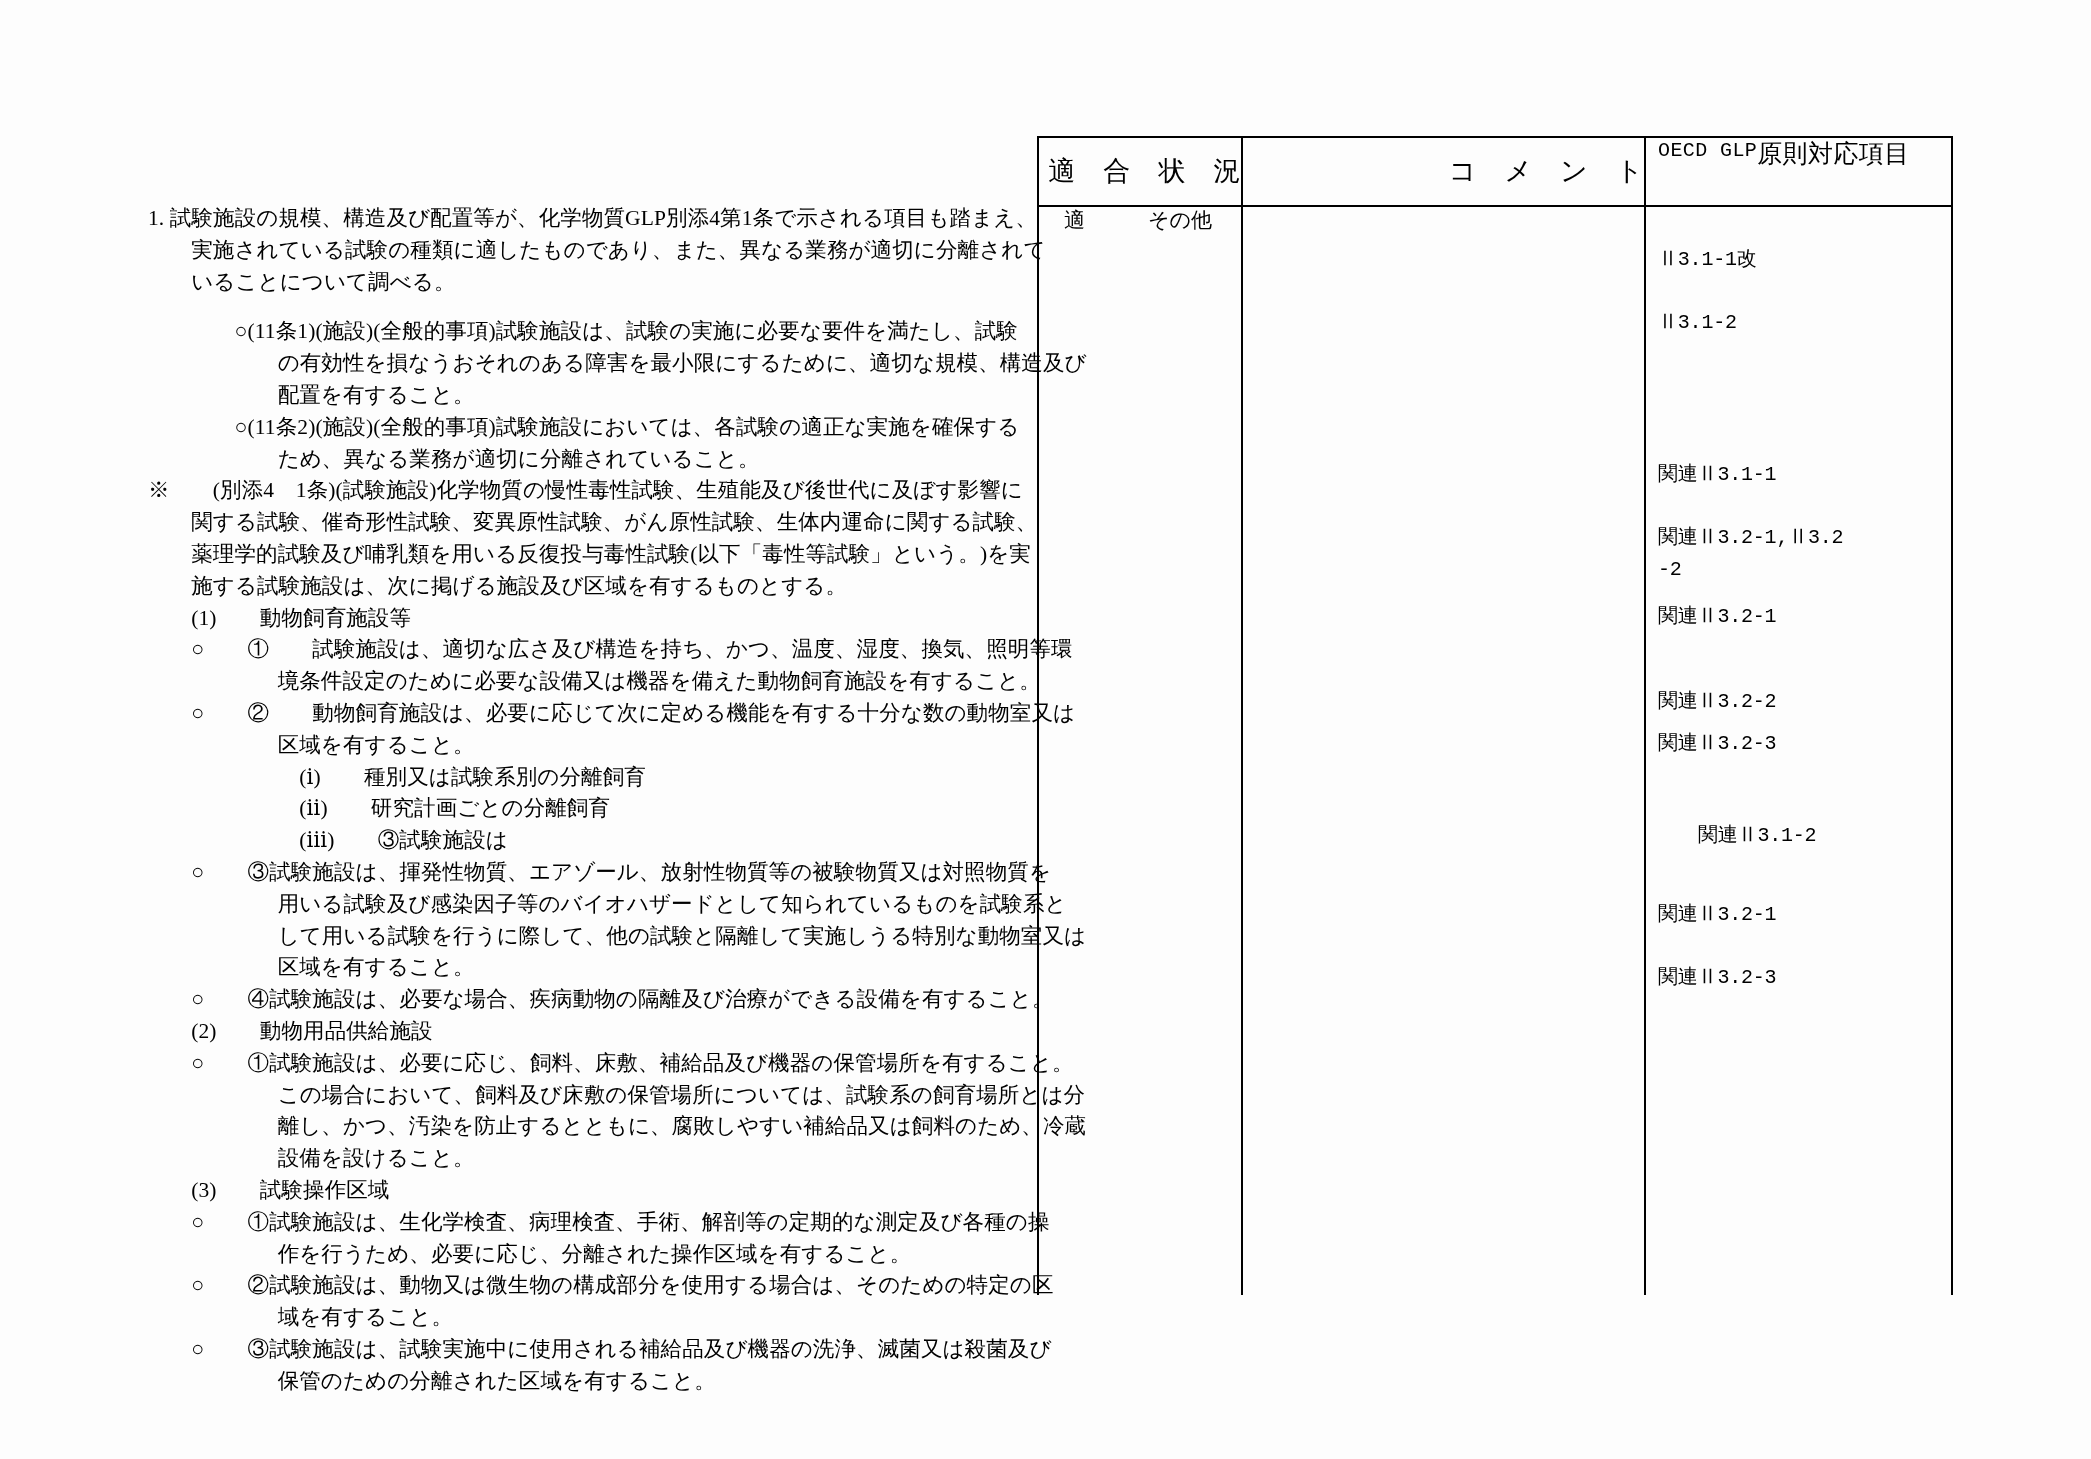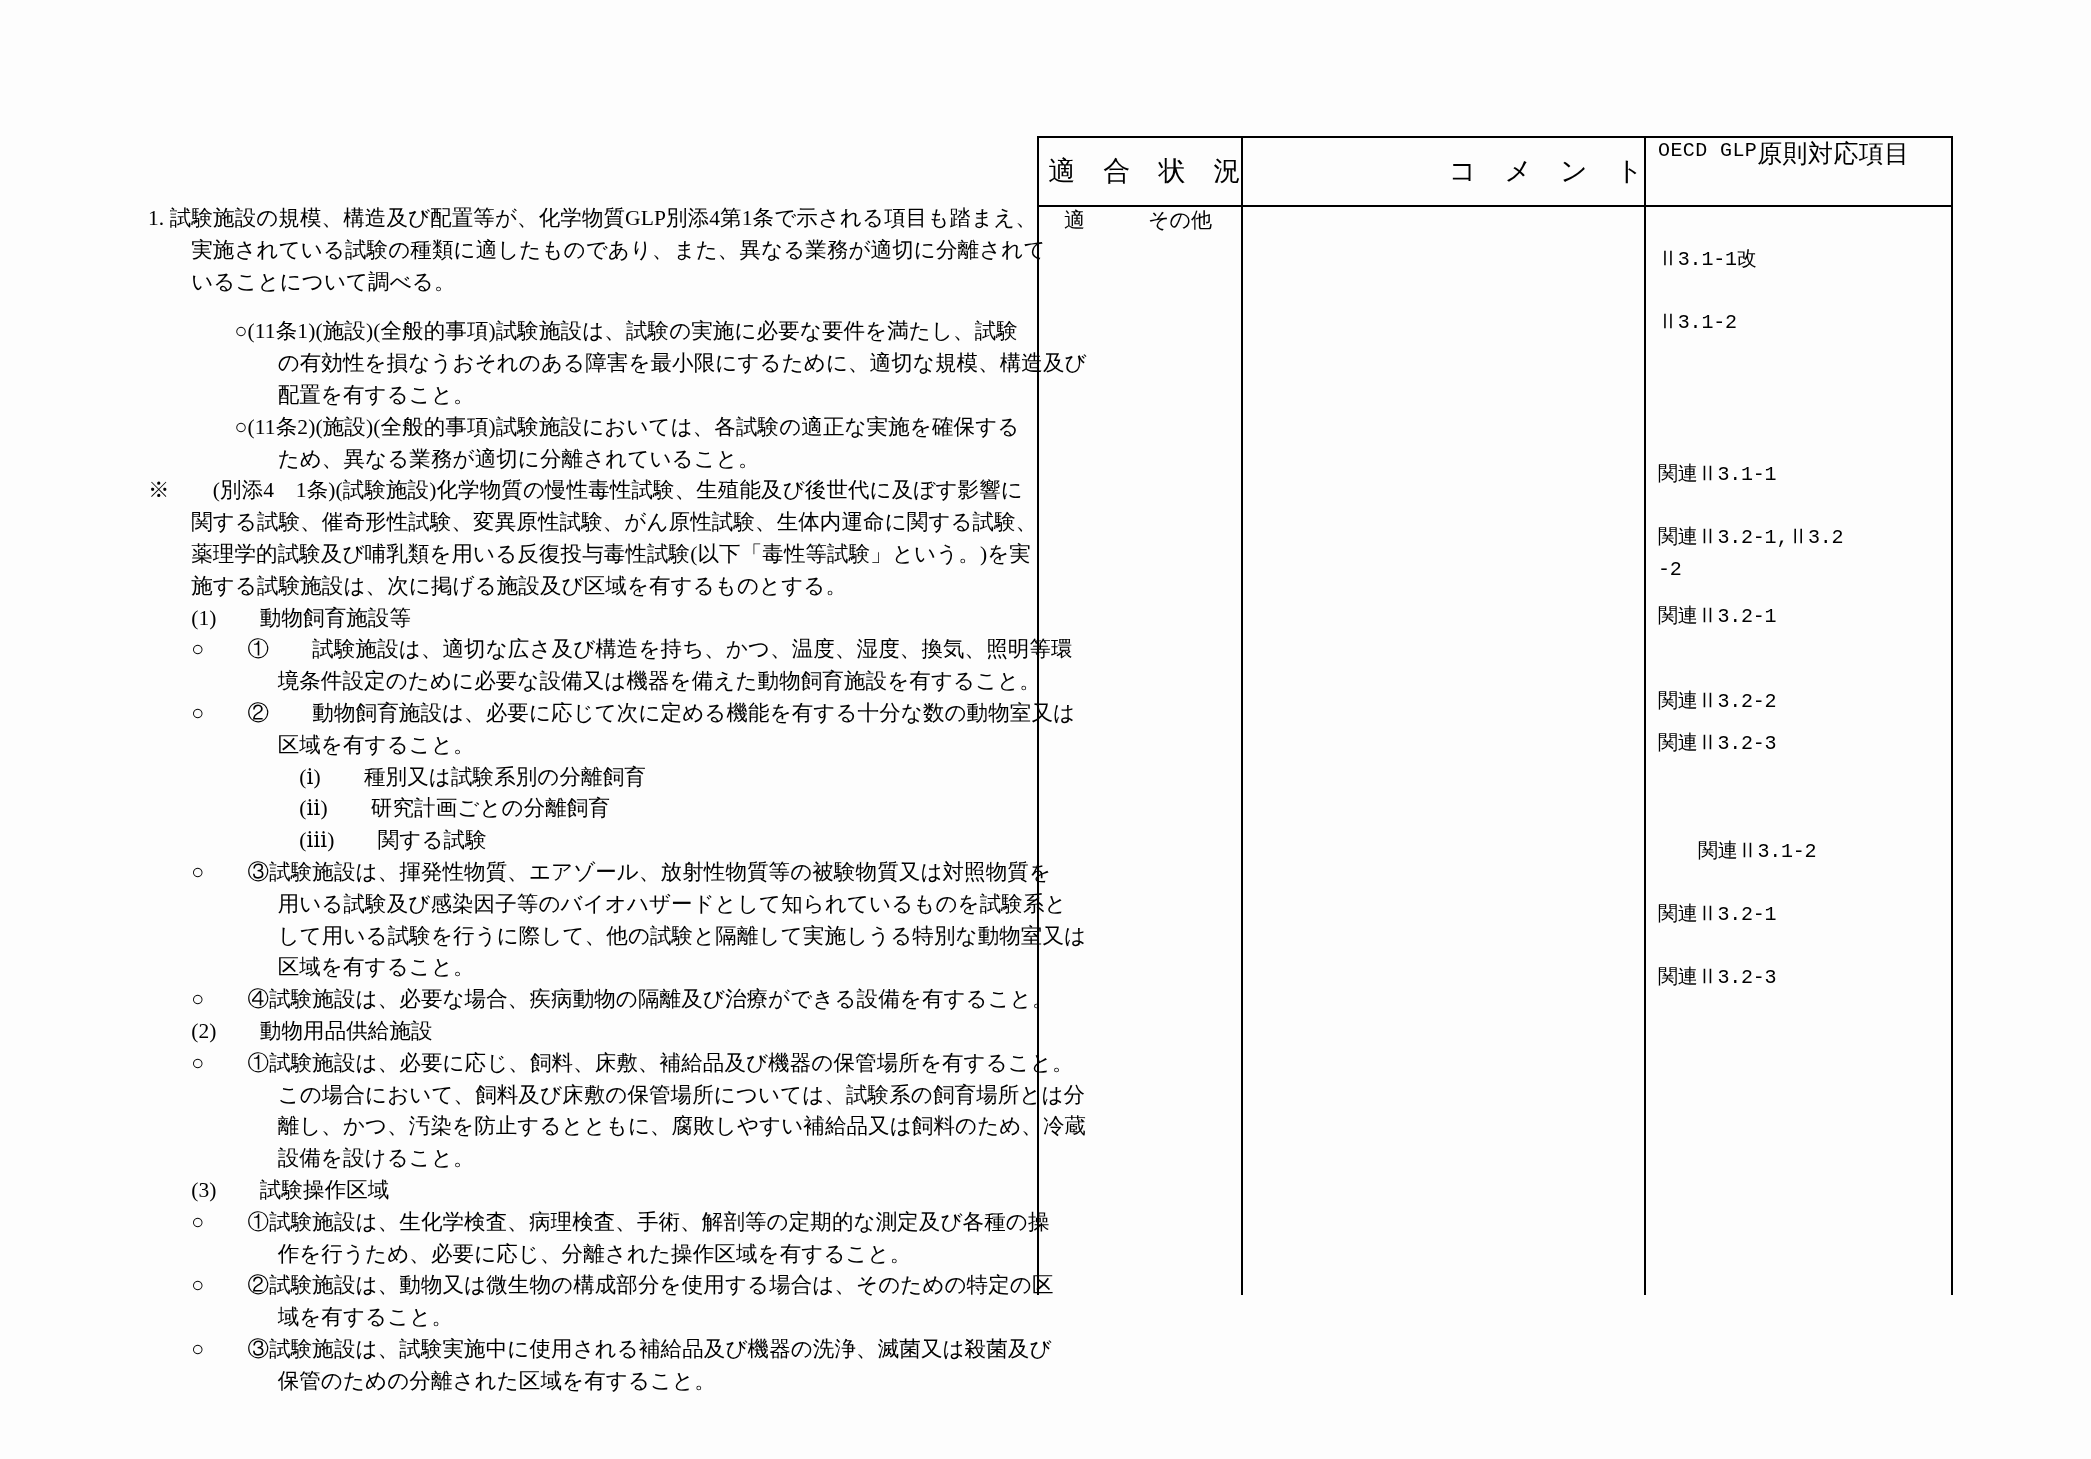--- a/index.html
+++ b/index.html
@@ -157,21 +157,21 @@
 
   <div class="refcol" id="refcol">
       <div class="ref" style="top: 110px; text-align: right;">Ⅱ3.1-1改</div>
       <div class="ref" style="top: 173px;">Ⅱ3.1-2</div>
       <div class="ref" style="top: 325px;">関連Ⅱ3.1-1</div>
       <div class="ref" style="top: 388px;">関連Ⅱ3.2-1,Ⅱ3.2</div>
       <div class="ref" style="top: 420px;">-2</div>
       <div class="ref" style="top: 467px;">関連Ⅱ3.2-1</div>
       <div class="ref" style="top: 552px;">関連Ⅱ3.2-2</div>
       <div class="ref" style="top: 594px;">関連Ⅱ3.2-3</div>
-      <div class="ref" style="top: 702px; padding-left: 40px;">関連Ⅱ3.1-2</div>
+      <div class="ref" style="top: 686px; padding-left: 40px;">関連Ⅱ3.1-2</div>
       <div class="ref" style="top: 765px;">関連Ⅱ3.2-1</div>
       <div class="ref" style="top: 828px;">関連Ⅱ3.2-3</div>
     </div>
 
   <div class="body-text" id="bodytext">
       <div class="ln">1. 試験施設の規模、構造及び配置等が、化学物質GLP別添4第1条で示される項目も踏まえ、</div>
       <div class="ln">　　実施されている試験の種類に適したものであり、また、異なる業務が適切に分離されて</div>
       <div class="ln">　　いることについて調べる。</div>
       <div class="ln gap"></div>
       <div class="ln">　　　　○(11条1)(施設)(全般的事項)試験施設は、試験の実施に必要な要件を満たし、試験</div>
@@ -183,21 +183,21 @@
       <div class="ln">　　関する試験、催奇形性試験、変異原性試験、がん原性試験、生体内運命に関する試験、</div>
       <div class="ln">　　薬理学的試験及び哺乳類を用いる反復投与毒性試験(以下「毒性等試験」という。)を実</div>
       <div class="ln">　　施する試験施設は、次に掲げる施設及び区域を有するものとする。</div>
       <div class="ln">　　(1)　　動物飼育施設等</div>
       <div class="ln">　　○　　①　　試験施設は、適切な広さ及び構造を持ち、かつ、温度、湿度、換気、照明等環</div>
       <div class="ln">　　　　　　境条件設定のために必要な設備又は機器を備えた動物飼育施設を有すること。</div>
       <div class="ln">　　○　　②　　動物飼育施設は、必要に応じて次に定める機能を有する十分な数の動物室又は</div>
       <div class="ln">　　　　　　区域を有すること。</div>
       <div class="ln">　　　　　　　(ⅰ)　　種別又は試験系別の分離飼育</div>
       <div class="ln">　　　　　　　(ⅱ)　　研究計画ごとの分離飼育</div>
-      <div class="ln">　　　　　　　(ⅲ)　　関する試験</div>
+      <div class="ln">　　　　　　　(ⅲ)　　③試験施設は</div>
       <div class="ln">　　○　　③試験施設は、揮発性物質、エアゾール、放射性物質等の被験物質又は対照物質を</div>
       <div class="ln">　　　　　　用いる試験及び感染因子等のバイオハザードとして知られているものを試験系と</div>
       <div class="ln">　　　　　　して用いる試験を行うに際して、他の試験と隔離して実施しうる特別な動物室又は</div>
       <div class="ln">　　　　　　区域を有すること。</div>
       <div class="ln">　　○　　④試験施設は、必要な場合、疾病動物の隔離及び治療ができる設備を有すること。</div>
       <div class="ln">　　(2)　　動物用品供給施設</div>
       <div class="ln">　　○　　①試験施設は、必要に応じ、飼料、床敷、補給品及び機器の保管場所を有すること。</div>
       <div class="ln">　　　　　　この場合において、飼料及び床敷の保管場所については、試験系の飼育場所とは分</div>
       <div class="ln">　　　　　　離し、かつ、汚染を防止するとともに、腐敗しやすい補給品又は飼料のため、冷蔵</div>
       <div class="ln">　　　　　　設備を設けること。</div>

